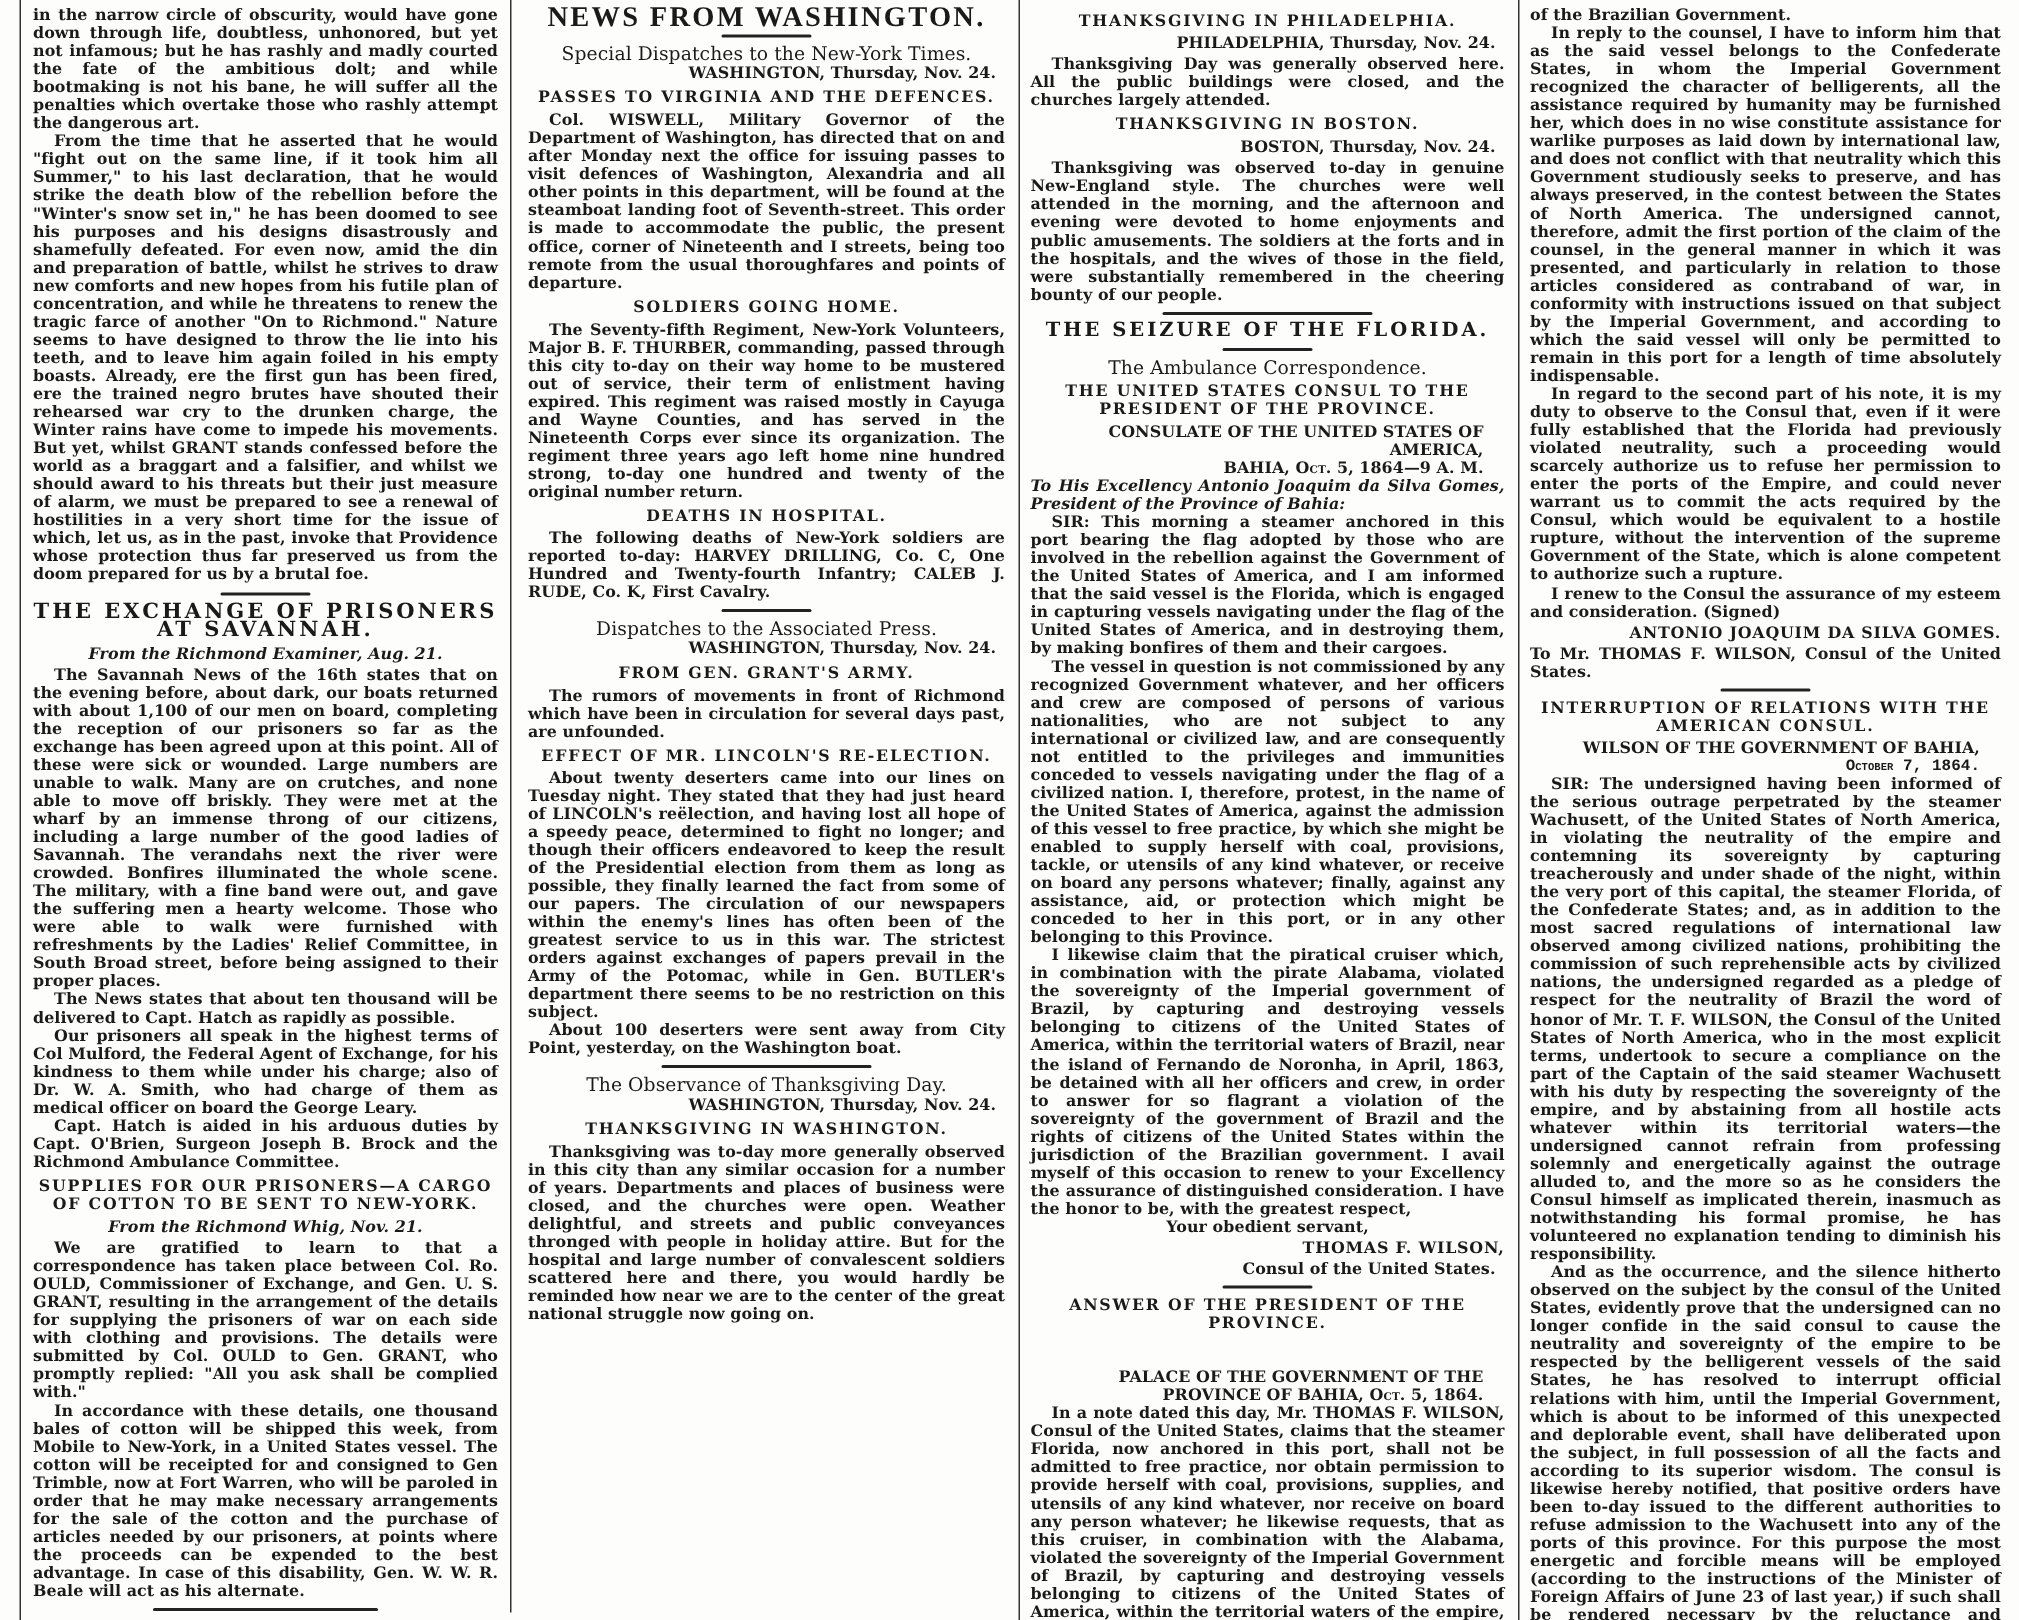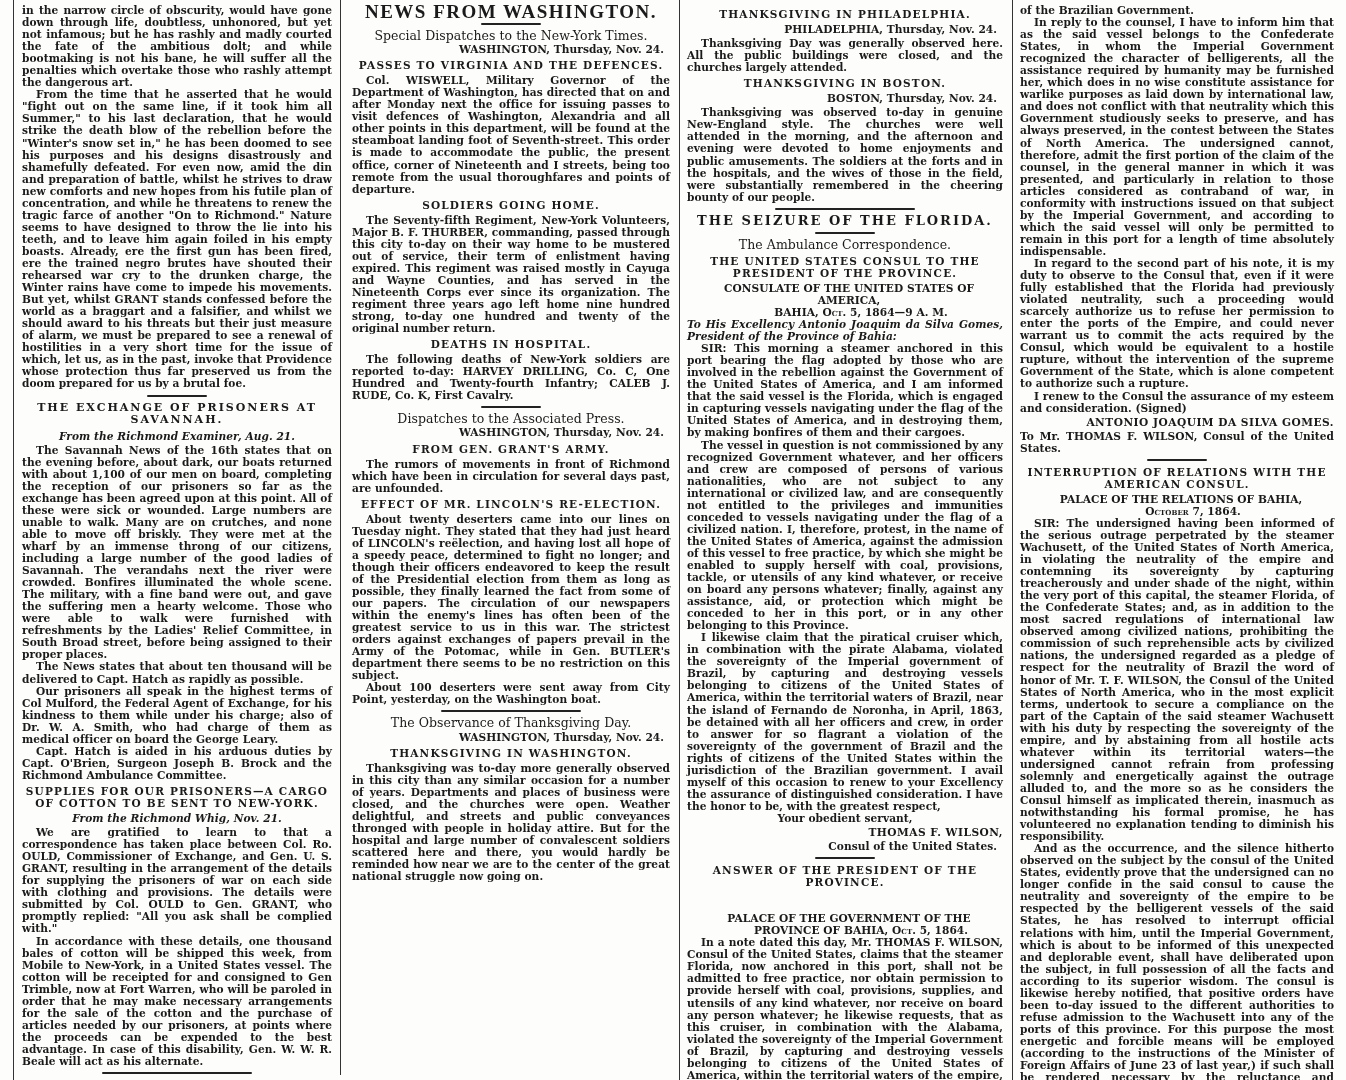--- a/index.html
+++ b/index.html
@@ -26,36 +26,36 @@
   .hd-lg { text-align:center; font-weight:900; letter-spacing:2px; font-size:13px; margin:4px 0 4px; text-transform:uppercase; }
   .hd-sub { text-align:center; font-weight:normal; font-size:12.5px; margin:3px 0 1px; }
   .dateline { text-align:right; font-style:normal; margin:0 6px 2px 0; }
   .smallcaps { font-variant:small-caps; }
   .src { text-align:center; font-style:italic; margin:2px 0 2px; }
   .dash { margin:5px auto; height:2px; background:#222; border-radius:2px; }
   .dash.w60{ width:60px;} .dash.w150{width:150px;} .dash.w140{width:140px;}
   .sig { text-align:right; font-weight:bold; letter-spacing:0.5px; margin:2px 0; }
   .sig-r { text-align:right; margin:0 6px 0 0; }
   .addr { text-indent:0 !important; font-style:italic; }
-  .corr-head { padding-left:22px; padding-right:14px; text-align:center; }
+  .corr-head { padding-left:22px; padding-right:14px; text-align:right; }
 </style>
 </head>
 <body>
 
 <div class="page">
   <div class="rule r0"></div>
   <div class="rule r1"></div>
   <div class="rule r2"></div>
   <div class="rule r3"></div>
 
   <div class="col c1">
       <p class="noind">in the narrow circle of obscurity, would have gone down through life, doubtless, unhonored, but yet not infamous; but he has rashly and madly courted the fate of the ambitious dolt; and while bootmaking is not his bane, he will suffer all the penalties which overtake those who rashly attempt the dangerous art.</p>
       <p>From the time that he asserted that he would "fight out on the same line, if it took him all Summer," to his last declaration, that he would strike the death blow of the rebellion before the "Winter's snow set in," he has been doomed to see his purposes and his designs disastrously and shamefully defeated. For even now, amid the din and preparation of battle, whilst he strives to draw new comforts and new hopes from his futile plan of concentration, and while he threatens to renew the tragic farce of another "On to Richmond." Nature seems to have designed to throw the lie into his teeth, and to leave him again foiled in his empty boasts. Already, ere the first gun has been fired, ere the trained negro brutes have shouted their rehearsed war cry to the drunken charge, the Winter rains have come to impede his movements. But yet, whilst GRANT stands confessed before the world as a braggart and a falsifier, and whilst we should award to his threats but their just measure of alarm, we must be prepared to see a renewal of hostilities in a very short time for the issue of which, let us, as in the past, invoke that Providence whose protection thus far preserved us from the doom prepared for us by a brutal foe.</p>
       <div class="dash w60"></div>
-      <div class="hd-lg" style="font-size: 11px;">THE EXCHANGE OF PRISONERS AT SAVANNAH.</div>
+      <div class="hd-lg" style="font-size: 14px;">THE EXCHANGE OF PRISONERS AT SAVANNAH.</div>
       <div class="src">From the Richmond Examiner, Aug. 21.</div>
       <p>The Savannah News of the 16th states that on the evening before, about dark, our boats returned with about 1,100 of our men on board, completing the reception of our prisoners so far as the exchange has been agreed upon at this point. All of these were sick or wounded. Large numbers are unable to walk. Many are on crutches, and none able to move off briskly. They were met at the wharf by an immense throng of our citizens, including a large number of the good ladies of Savannah. The verandahs next the river were crowded. Bonfires illuminated the whole scene. The military, with a fine band were out, and gave the suffering men a hearty welcome. Those who were able to walk were furnished with refreshments by the Ladies' Relief Committee, in South Broad street, before being assigned to their proper places.</p>
       <p>The News states that about ten thousand will be delivered to Capt. Hatch as rapidly as possible.</p>
       <p>Our prisoners all speak in the highest terms of Col Mulford, the Federal Agent of Exchange, for his kindness to them while under his charge; also of Dr. W. A. Smith, who had charge of them as medical officer on board the George Leary.</p>
       <p>Capt. Hatch is aided in his arduous duties by Capt. O'Brien, Surgeon Joseph B. Brock and the Richmond Ambulance Committee.</p>
       <div class="hd">SUPPLIES FOR OUR PRISONERS—A CARGO OF COTTON TO BE SENT TO NEW-YORK.</div>
       <div class="src">From the Richmond Whig, Nov. 21.</div>
       <p>We are gratified to learn to that a correspondence has taken place between Col. Ro. OULD, Commissioner of Exchange, and Gen. U. S. GRANT, resulting in the arrangement of the details for supplying the prisoners of war on each side with clothing and provisions. The details were submitted by Col. OULD to Gen. GRANT, who promptly replied: "All you ask shall be complied with."</p>
       <p>In accordance with these details, one thousand bales of cotton will be shipped this week, from Mobile to New-York, in a United States vessel. The cotton will be receipted for and consigned to Gen Trimble, now at Fort Warren, who will be paroled in order that he may make necessary arrangements for the sale of the cotton and the purchase of articles needed by our prisoners, at points where the proceeds can be expended to the best advantage. In case of this disability, Gen. W. W. R. Beale will act as his alternate.</p>
       <div class="dash w150"></div>
@@ -119,19 +119,19 @@
   <div class="col c4">
       <p class="noind">of the Brazilian Government.</p>
       <p>In reply to the counsel, I have to inform him that as the said vessel belongs to the Confederate States, in whom the Imperial Government recognized the character of belligerents, all the assistance required by humanity may be furnished her, which does in no wise constitute assistance for warlike purposes as laid down by international law, and does not conflict with that neutrality which this Government studiously seeks to preserve, and has always preserved, in the contest between the States of North America. The undersigned cannot, therefore, admit the first portion of the claim of the counsel, in the general manner in which it was presented, and particularly in relation to those articles considered as contraband of war, in conformity with instructions issued on that subject by the Imperial Government, and according to which the said vessel will only be permitted to remain in this port for a length of time absolutely indispensable.</p>
       <p>In regard to the second part of his note, it is my duty to observe to the Consul that, even if it were fully established that the Florida had previously violated neutrality, such a proceeding would scarcely authorize us to refuse her permission to enter the ports of the Empire, and could never warrant us to commit the acts required by the Consul, which would be equivalent to a hostile rupture, without the intervention of the supreme Government of the State, which is alone competent to authorize such a rupture.</p>
       <p>I renew to the Consul the assurance of my esteem and consideration. (Signed)</p>
       <div class="sig">ANTONIO JOAQUIM DA SILVA GOMES.</div>
       <p class="noind">To Mr. THOMAS F. WILSON, Consul of the United States.</p>
       <div class="dash w60"></div>
       <div class="hd">INTERRUPTION OF RELATIONS WITH THE AMERICAN CONSUL.</div>
       <div class="corr-head">
-        <div class="smallcaps" style="padding-left: 0px;">PALACE OF THE RELATIONS OF BAHIA,</div>
-        <div class="smallcaps" style="padding-left: 24px;">October 7, 1864.</div>
+        <div class="smallcaps" style="padding-left: 0px;">WILSON OF THE GOVERNMENT OF BAHIA,</div>
+        <div class="smallcaps" style="padding-left: 24px; font-family: Liberation Mono, monospace;">October 7, 1864.</div>
       </div>
       <p>SIR: The undersigned having been informed of the serious outrage perpetrated by the steamer Wachusett, of the United States of North America, in violating the neutrality of the empire and contemning its sovereignty by capturing treacherously and under shade of the night, within the very port of this capital, the steamer Florida, of the Confederate States; and, as in addition to the most sacred regulations of international law observed among civilized nations, prohibiting the commission of such reprehensible acts by civilized nations, the undersigned regarded as a pledge of respect for the neutrality of Brazil the word of honor of Mr. T. F. WILSON, the Consul of the United States of North America, who in the most explicit terms, undertook to secure a compliance on the part of the Captain of the said steamer Wachusett with his duty by respecting the sovereignty of the empire, and by abstaining from all hostile acts whatever within its territorial waters—the undersigned cannot refrain from professing solemnly and energetically against the outrage alluded to, and the more so as he considers the Consul himself as implicated therein, inasmuch as notwithstanding his formal promise, he has volunteered no explanation tending to diminish his responsibility.</p>
       <p>And as the occurrence, and the silence hitherto observed on the subject by the consul of the United States, evidently prove that the undersigned can no longer confide in the said consul to cause the neutrality and sovereignty of the empire to be respected by the belligerent vessels of the said States, he has resolved to interrupt official relations with him, until the Imperial Government, which is about to be informed of this unexpected and deplorable event, shall have deliberated upon the subject, in full possession of all the facts and according to its superior wisdom. The consul is likewise hereby notified, that positive orders have been to-day issued to the different authorities to refuse admission to the Wachusett into any of the ports of this province. For this purpose the most energetic and forcible means will be employed (according to the instructions of the Minister of Foreign Affairs of June 23 of last year,) if such shall be rendered necessary by the reluctance and criminal obstinacy manifested by that steamer in failing to comply with the intimation conveyed to her, thus continuing to infringe upon the duties imposed by international law and the honor and dignity of her own flag.</p>
     </div>
 </div>
 
 </body></html>

